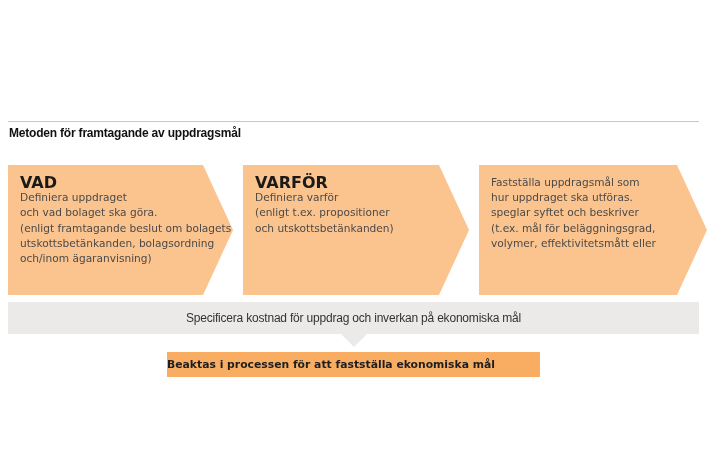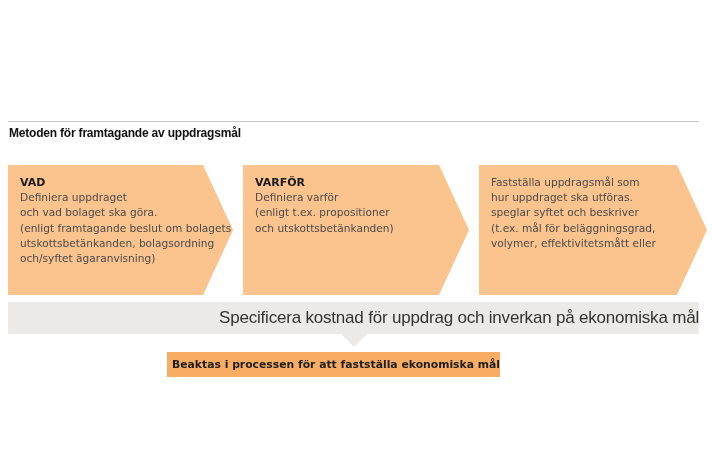--- a/index.html
+++ b/index.html
@@ -4,47 +4,47 @@
 <style>
   html, body { margin:0; padding:0; }
   body { width:712px; height:475px; background:#ffffff; position:relative; overflow:hidden;
          font-family:"DejaVu Sans", sans-serif; color:#3a3a3a; }
   .rule { position:absolute; left:8px; top:121px; width:691px; height:1px; background:#c8c8c8; }
   .title { position:absolute; left:9px; top:126px; font-family:"Liberation Sans", sans-serif;
            font-weight:bold; font-size:12px; color:#111; letter-spacing:-0.2px; }
   .chev { position:absolute; top:165px; height:130px; }
   .chev svg { position:absolute; left:0; top:0; }
   .chev .txt { position:absolute; left:12px; top:10px; font-size:10.6px; line-height:15.2px; color:#4a4a4a; }
-  .chev .head { font-weight:bold; color:#1a1a1a; font-size:11px; }
+  .chev .head { font-weight:bold; color:#1a1a1a; font-size:16px; }
   .band { position:absolute; left:8px; top:302px; width:691px; height:32px; background:#ebeae8;
-          display:flex; align-items:center; justify-content:flex-end; font-family:"Liberation Sans", sans-serif;
-          font-size:17px; color:#333; letter-spacing:-0.2px; }
+          display:flex; align-items:center; justify-content:center; font-family:"Liberation Sans", sans-serif;
+          font-size:12px; color:#333; letter-spacing:-0.2px; }
   .notch { position:absolute; left:341px; top:334px; width:0; height:0;
            border-left:13px solid transparent; border-right:13px solid transparent; border-top:13px solid #ebeae8; }
-  .result { position:absolute; left:167px; top:352px; width:333px; height:25px; background:#f8ad62;
-            display:flex; align-items:center; justify-content:flex-end;
+  .result { position:absolute; left:167px; top:352px; width:373px; height:25px; background:#f8ad62;
+            display:flex; align-items:center; justify-content:flex-start;
             font-weight:bold; font-size:10.8px; color:#1e1e1e; }
 </style>
 </head>
 <body>
 
 <div class="rule"></div>
 <div class="title">Metoden för framtagande av uppdragsmål</div>
 
 <div class="chev" style="left:8px;width:225px;">
   <svg width="225" height="130">
       <polygon points="0,0 195,0 225,65 195,130 0,130" fill="#fbc38e"></polygon>
     </svg>
   <div class="txt">
     <div class="head">VAD</div>
     <div>Definiera uppdraget</div>
     <div>och vad bolaget ska göra.</div>
     <div>(enligt framtagande beslut om bolagets</div>
     <div>utskottsbetänkanden, bolagsordning</div>
-    <div>och/syftet ägaranvisning)</div>
+    <div>och/inom ägaranvisning)</div>
   </div>
 </div>
 
 <div class="chev" style="left:243px;width:226px;padding-left:40px;">
   <svg width="226" height="130">
       <polygon points="0,0 196,0 226,65 196,130 0,130" fill="#fbc38e"></polygon>
     </svg>
   <div class="txt">
     <div class="head">VARFÖR</div>
     <div>Definiera varför</div>

